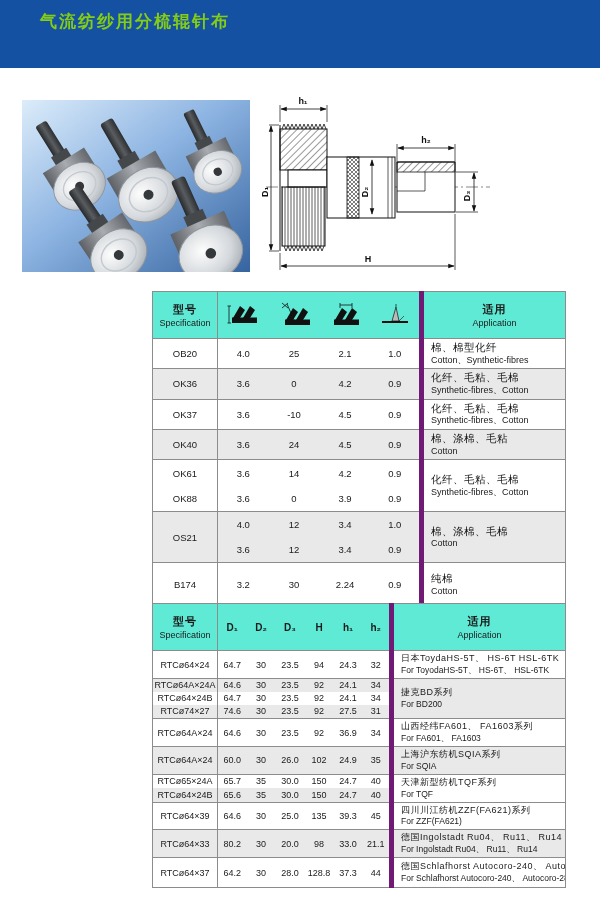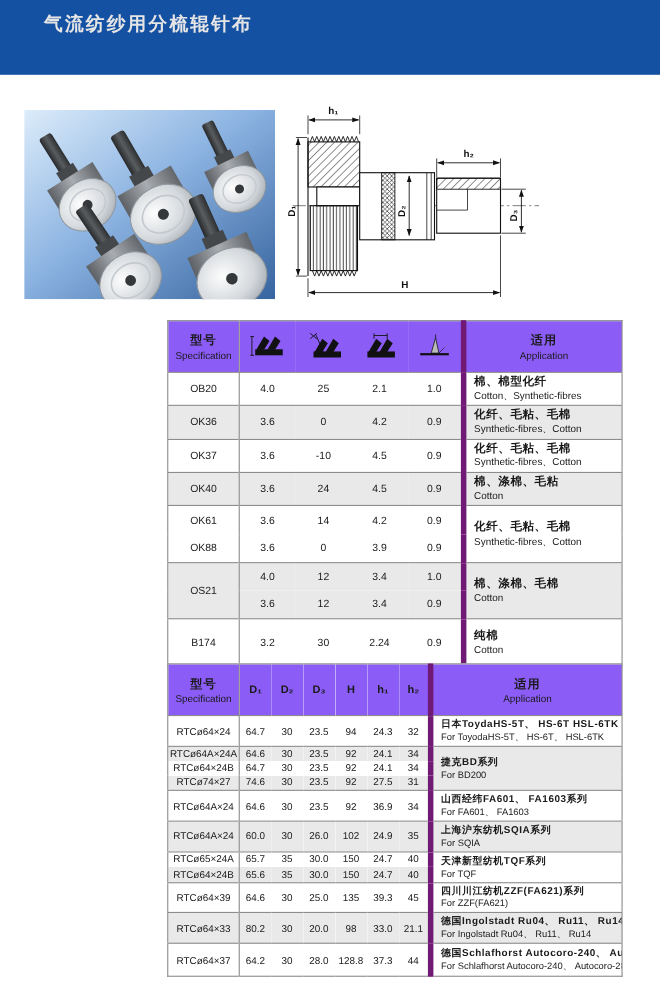--- a/index.html
+++ b/index.html
@@ -1,42 +1,42 @@
 <!DOCTYPE html>
 <html><head>
 <meta charset="utf-8">
 <style>
   html,body{margin:0;padding:0;background:#fff;}
   .page{position:relative;width:600px;height:898px;background:#fff;overflow:hidden;
         font-family:"Liberation Sans","DejaVu Sans",sans-serif;color:#1a1a1a;}
   
   .banner{position:absolute;left:0;top:0;width:600px;height:68px;background:#1451a3;
-          box-sizing:border-box;padding:11px 0 0 40px;color:#e5e5e5;}
+          box-sizing:border-box;padding:11px 0 0 40px;color:#84cc16;}
   .banner .zh{font-size:17px;font-weight:bold;letter-spacing:2px;line-height:1.25;}
   .banner .en{font-size:15.5px;letter-spacing:.3px;margin-top:3px;}
   
   .photo{position:absolute;left:22px;top:100px;width:228px;height:172px;}
   
   .diagram{position:absolute;left:260px;top:88px;width:333px;height:190px;}
   .dimtext{font-family:"Liberation Sans",sans-serif;font-weight:bold;font-size:9px;fill:#111;}
   
   table{border-collapse:collapse;table-layout:fixed;position:absolute;left:152px;width:413px;
         border:1px solid #8c8c8c;background:#fff;}
   .t1{top:291px;} .t2{top:603px;}
   td,th{padding:0;margin:0;vertical-align:middle;text-align:center;font-size:9.5px;
         color:#1a1a1a;font-weight:normal;overflow:hidden;}
-  tr.head th{background:#8b5cf6;border-bottom:1px solid #8c8c8c;height:42px;}
+  tr.head th{background:#5eead4;border-bottom:1px solid #8c8c8c;height:42px;}
   .hz{font-size:11px;font-weight:bold;letter-spacing:1px;}
   .he{font-size:9px;margin-top:1px;}
   .speccol{border-right:1px solid #8c8c8c;}
   .appcol{border-left:5px solid #701a75;text-align:left;padding:2px 7px;}
   tr.gs td{border-top:1px solid #8c8c8c;}
   tr.sh td{background:#e9e9e9;}
   td.appwhite{background:#fff;}
-  .az{font-size:10.5px;font-weight:bold;letter-spacing:.5px;line-height:1.3;white-space:nowrap;}
+  .az{font-size:10.5px;font-weight:normal;letter-spacing:.5px;line-height:1.3;white-space:nowrap;}
   .ae{font-size:9px;line-height:1.3;white-space:nowrap;}
   .t2 .az{font-size:9px;} .t2 .ae{font-size:8.5px;}
   .t2 td{font-size:9px;}
   .colhead{font-size:10px;font-weight:bold;}
   
   .h27{height:27px;} .h26{height:26px;} .h25{height:25px;} .h32{height:44px;}
   .h28{height:28px;} .h13{height:13px;} .h14{height:14px;} .h24{height:24px;} .h30{height:30px;margin-top:40px;}
   .toothicon{display:block;margin:0 auto;}
 </style>
 </head>

